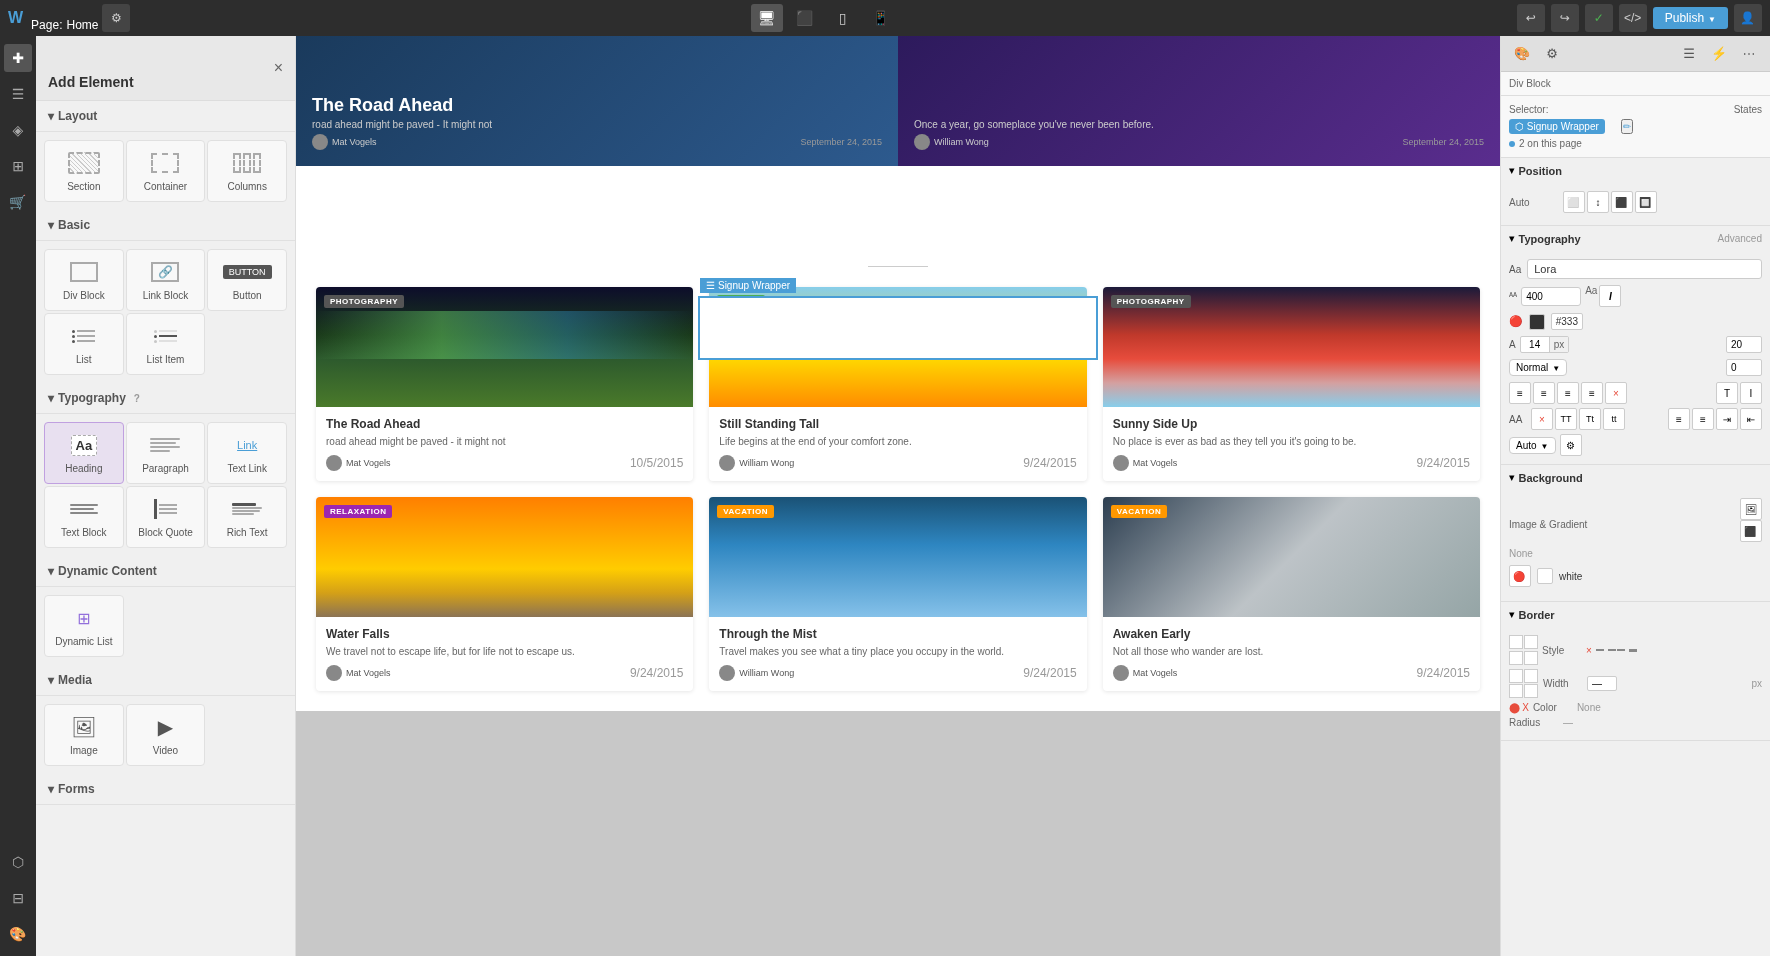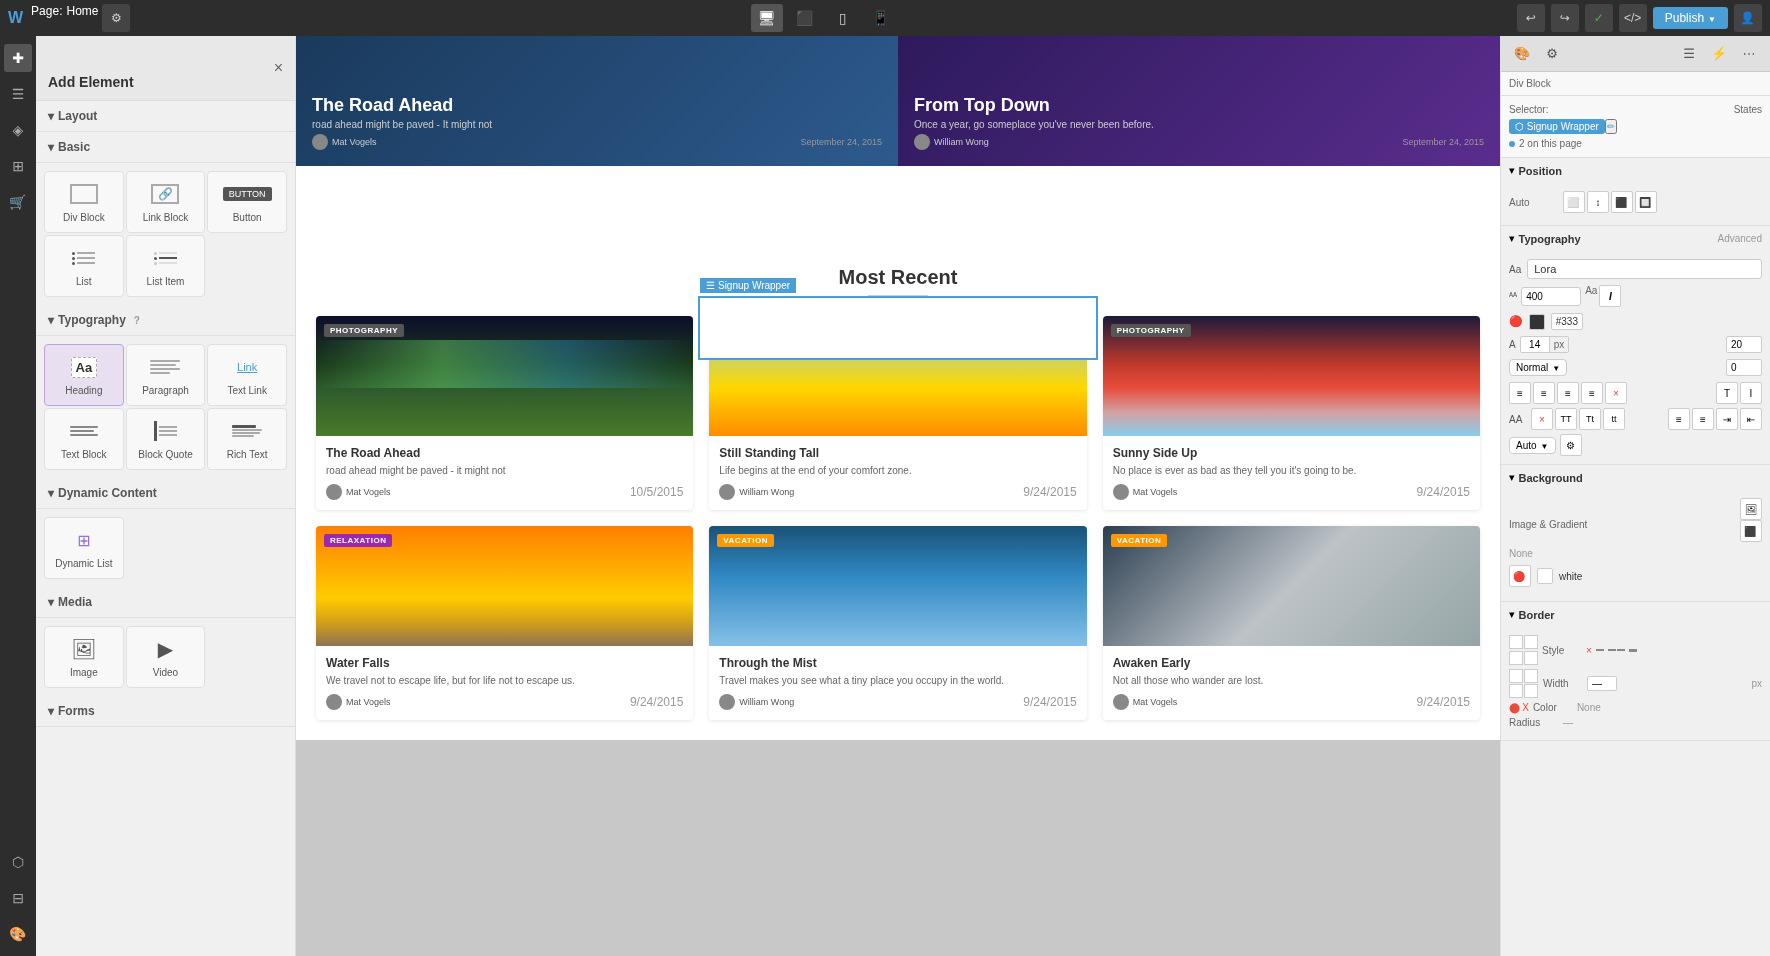--- a/index.html
+++ b/index.html
@@ -12,21 +12,21 @@
       display: flex;
       align-items: center;
       justify-content: space-between;
       padding: 0 8px;
       flex-shrink: 0;
     }
     .top-bar-left { display: flex; align-items: center; gap: 8px; }
     .top-bar-center { display: flex; align-items: center; gap: 6px; }
     .top-bar-right { display: flex; align-items: center; gap: 6px; }
     .wf-logo { color: #4a9ed6; font-weight: bold; font-size: 16px; }
-    .page-indicator { display: flex; align-items: flex-start; gap: 4px; color: #ccc; font-size: 12px; }
+    .page-indicator { display: flex; align-items: flex-end; gap: 4px; color: #ccc; font-size: 12px; }
     .page-indicator span { color: #fff; }
     .icon-btn {
       width: 28px; height: 28px;
       background: #444;
       border: none;
       border-radius: 3px;
       color: #ccc;
       cursor: pointer;
       display: flex; align-items: center; justify-content: center;
       font-size: 12px;
@@ -387,21 +387,21 @@
 
     
     .selector-bar {
       padding: 8px;
       border-bottom: 1px solid #ddd;
       background: #f8f8f8;
     }
     .selector-row {
       display: flex;
       align-items: center;
-      gap: 0;
+      gap: 16px;
       margin-bottom: 4px;
     }
     .selector-label { color: #666; font-size: 10px; flex-shrink: 0; }
     .selector-states-label { color: #666; font-size: 10px; margin-left: auto; }
     .selector-chip {
       display: flex;
       align-items: center;
       gap: 3px;
       background: #4a9ed6;
       color: #fff;
@@ -654,20 +654,44 @@
   <div class="left-sidebar">
     <div class="sidebar-header">
       <span class="sidebar-title">Add Element</span>
       <button class="sidebar-close">×</button>
     </div>
 
     <div class="section-header">
       <span>▾</span>
       <span>Layout</span>
     </div>
+    <div class="elements-grid">
+      <div class="element-item">
+        <div class="element-icon">
+            <div class="section-icon"></div>
+          </div>
+        <span class="element-label">Section</span>
+      </div>
+      <div class="element-item">
+        <div class="element-icon">
+            <div class="container-icon"></div>
+          </div>
+        <span class="element-label">Container</span>
+      </div>
+      <div class="element-item">
+        <div class="element-icon">
+            <div class="columns-icon">
+              <span></span>
+              <span></span>
+              <span></span>
+            </div>
+          </div>
+        <span class="element-label">Columns</span>
+      </div>
+    </div>
 
     <div class="section-header">
       <span>▾</span>
       <span>Basic</span>
     </div>
     <div class="elements-grid">
       <div class="element-item">
         <div class="element-icon">
             <div class="divblock-icon"></div>
           </div>
@@ -831,42 +855,40 @@
         <div class="hero-card hero-card-left">
           <div class="hero-title">The Road Ahead</div>
           <div class="hero-subtitle">road ahead might be paved - It might not</div>
           <div class="hero-author">
             <div class="author-avatar"></div>
             <span class="author-name">Mat Vogels</span>
             <span class="post-date">September 24, 2015</span>
           </div>
         </div>
         <div class="hero-card hero-card-right">
-          <div class="hero-title">From Top Down</div>
           <div class="hero-subtitle">Once a year, go someplace you've never been before.</div>
           <div class="hero-author">
             <div class="author-avatar"></div>
             <span class="author-name">William Wong</span>
             <span class="post-date">September 24, 2015</span>
           </div>
         </div>
       </div>
 
       <div style="position:relative; height:70px;">
         <div class="signup-wrapper-overlay">
           <div class="signup-wrapper-label">
             <span>☰</span>
             <span>Signup Wrapper</span>
           </div>
           <div class="signup-wrapper-content"></div>
         </div>
       </div>
 
       <div class="most-recent-section">
-        <div class="section-title">Most Recent</div>
         <div class="section-divider"></div>
         <div class="cards-grid">
 
           <div class="blog-card">
             <div class="card-image img-aurora">
               <span class="card-tag tag-photography">PHOTOGRAPHY</span>
             </div>
             <div class="card-body">
               <div class="card-title">The Road Ahead</div>
               <div class="card-excerpt">road ahead might be paved - it might not</div>

